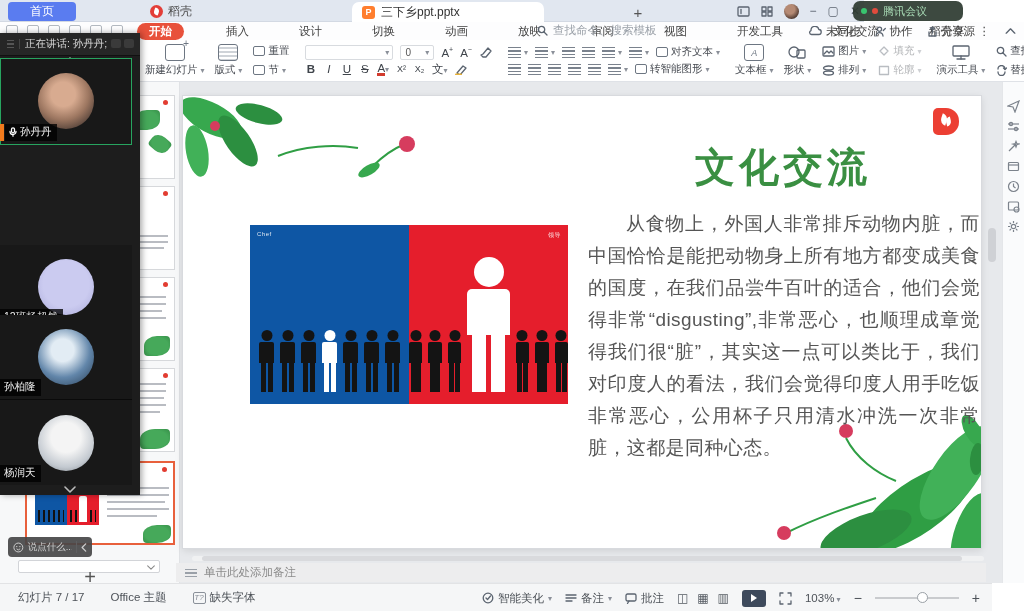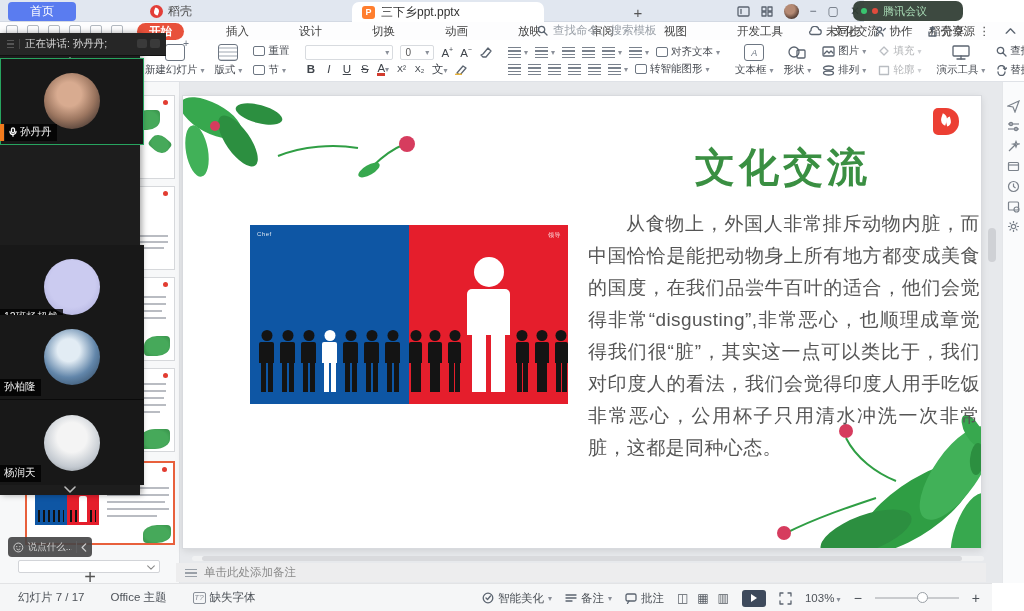--- a/index.html
+++ b/index.html
@@ -110,26 +110,26 @@
   .mini-img{position:absolute;left:8px;top:22px;width:64px;height:40px;display:flex;}
   .mini-img .b{width:50%;background:#0e56a4;position:relative;} .mini-img .r{width:50%;background:#e51e2c;position:relative;}
   .mini-img .row{position:absolute;left:3px;right:3px;bottom:3px;height:12px;background:repeating-linear-gradient(90deg,#111 0 2px,transparent 2px 5px);}
   .mini-img .bigw{position:absolute;left:50%;transform:translateX(-50%);bottom:3px;width:8px;height:26px;background:#fff;border-radius:2px 2px 0 0;}
   .plusbtn{position:absolute;left:0;top:484px;width:180px;text-align:center;font-size:20px;color:#555;}
   .layoutbox{position:absolute;left:18px;top:478px;width:142px;height:13px;background:#fff;border:1px solid #d2d4d8;border-radius:2px;}
   .layoutbox svg{position:absolute;right:4px;top:4px;}
 
   
   .meeting{position:absolute;left:0;top:33px;width:140px;height:462px;background:#1d1d1d;z-index:50;box-shadow:2px 0 6px rgba(0,0,0,.35);}
-  .speakbar{position:absolute;left:0;top:0;width:166px;height:23px;background:#262626;display:flex;align-items:center;gap:5px;padding:0 7px;color:#d8d8d8;font-size:10.5px;border-bottom:1px solid #111;}
+  .speakbar{position:absolute;left:0;top:0;width:140px;height:23px;background:#262626;display:flex;align-items:center;gap:5px;padding:0 7px;color:#d8d8d8;font-size:10.5px;border-bottom:1px solid #111;}
   .gripdots{width:7px;height:9px;background:repeating-linear-gradient(#555 0 1.5px,transparent 1.5px 3.5px);}
   .sb-sep{width:1px;height:10px;background:#444;}
   .sb-ghost{position:absolute;right:6px;top:6px;display:flex;gap:3px;}
   .sb-ghost i{width:10px;height:9px;background:#3a3a3a;border-radius:2px;}
-  .tile{position:absolute;left:0;width:144px;background:#181818;border-bottom:1px solid #0a0a0a;}
+  .tile{position:absolute;left:0;width:132px;background:#181818;border-bottom:1px solid #0a0a0a;}
   .tile.active{outline:1px solid #27a45f;outline-offset:-1px;}
   .pav{position:absolute;left:50%;top:50%;transform:translate(-50%,-50%);width:56px;height:56px;border-radius:50%;}
   .av1{background:radial-gradient(circle at 45% 38%,#d8ab90 0 26%,#9c7660 55%,#463832 85%,#2a2522 100%);}
   .av2{background:radial-gradient(circle at 50% 42%,#90a8b8 0 22%,#3f6ea0 55%,#23374d 100%);}
   .av3{background:radial-gradient(circle at 50% 45%,#cbcbf0 0 55%,#a8a8d8 100%);}
   .av4{background:radial-gradient(circle at 44% 38%,#e2ecf4 0 24%,#6286aa 58%,#253a50 100%);}
   .av5{background:radial-gradient(circle at 50% 40%,#f4f4f4 0 34%,#c3c9d0 68%,#6e747b 100%);}
   .ntag{position:absolute;left:0;bottom:3px;max-width:132px;background:rgba(0,0,0,.78);color:#eee;font-size:10.5px;padding:1px 5px 2px 4px;display:flex;align-items:center;gap:3px;white-space:nowrap;overflow:hidden;}
   .micbar{position:absolute;left:0;bottom:3px;width:4px;height:17px;background:#f07a1d;}
   .chev{display:block;}

